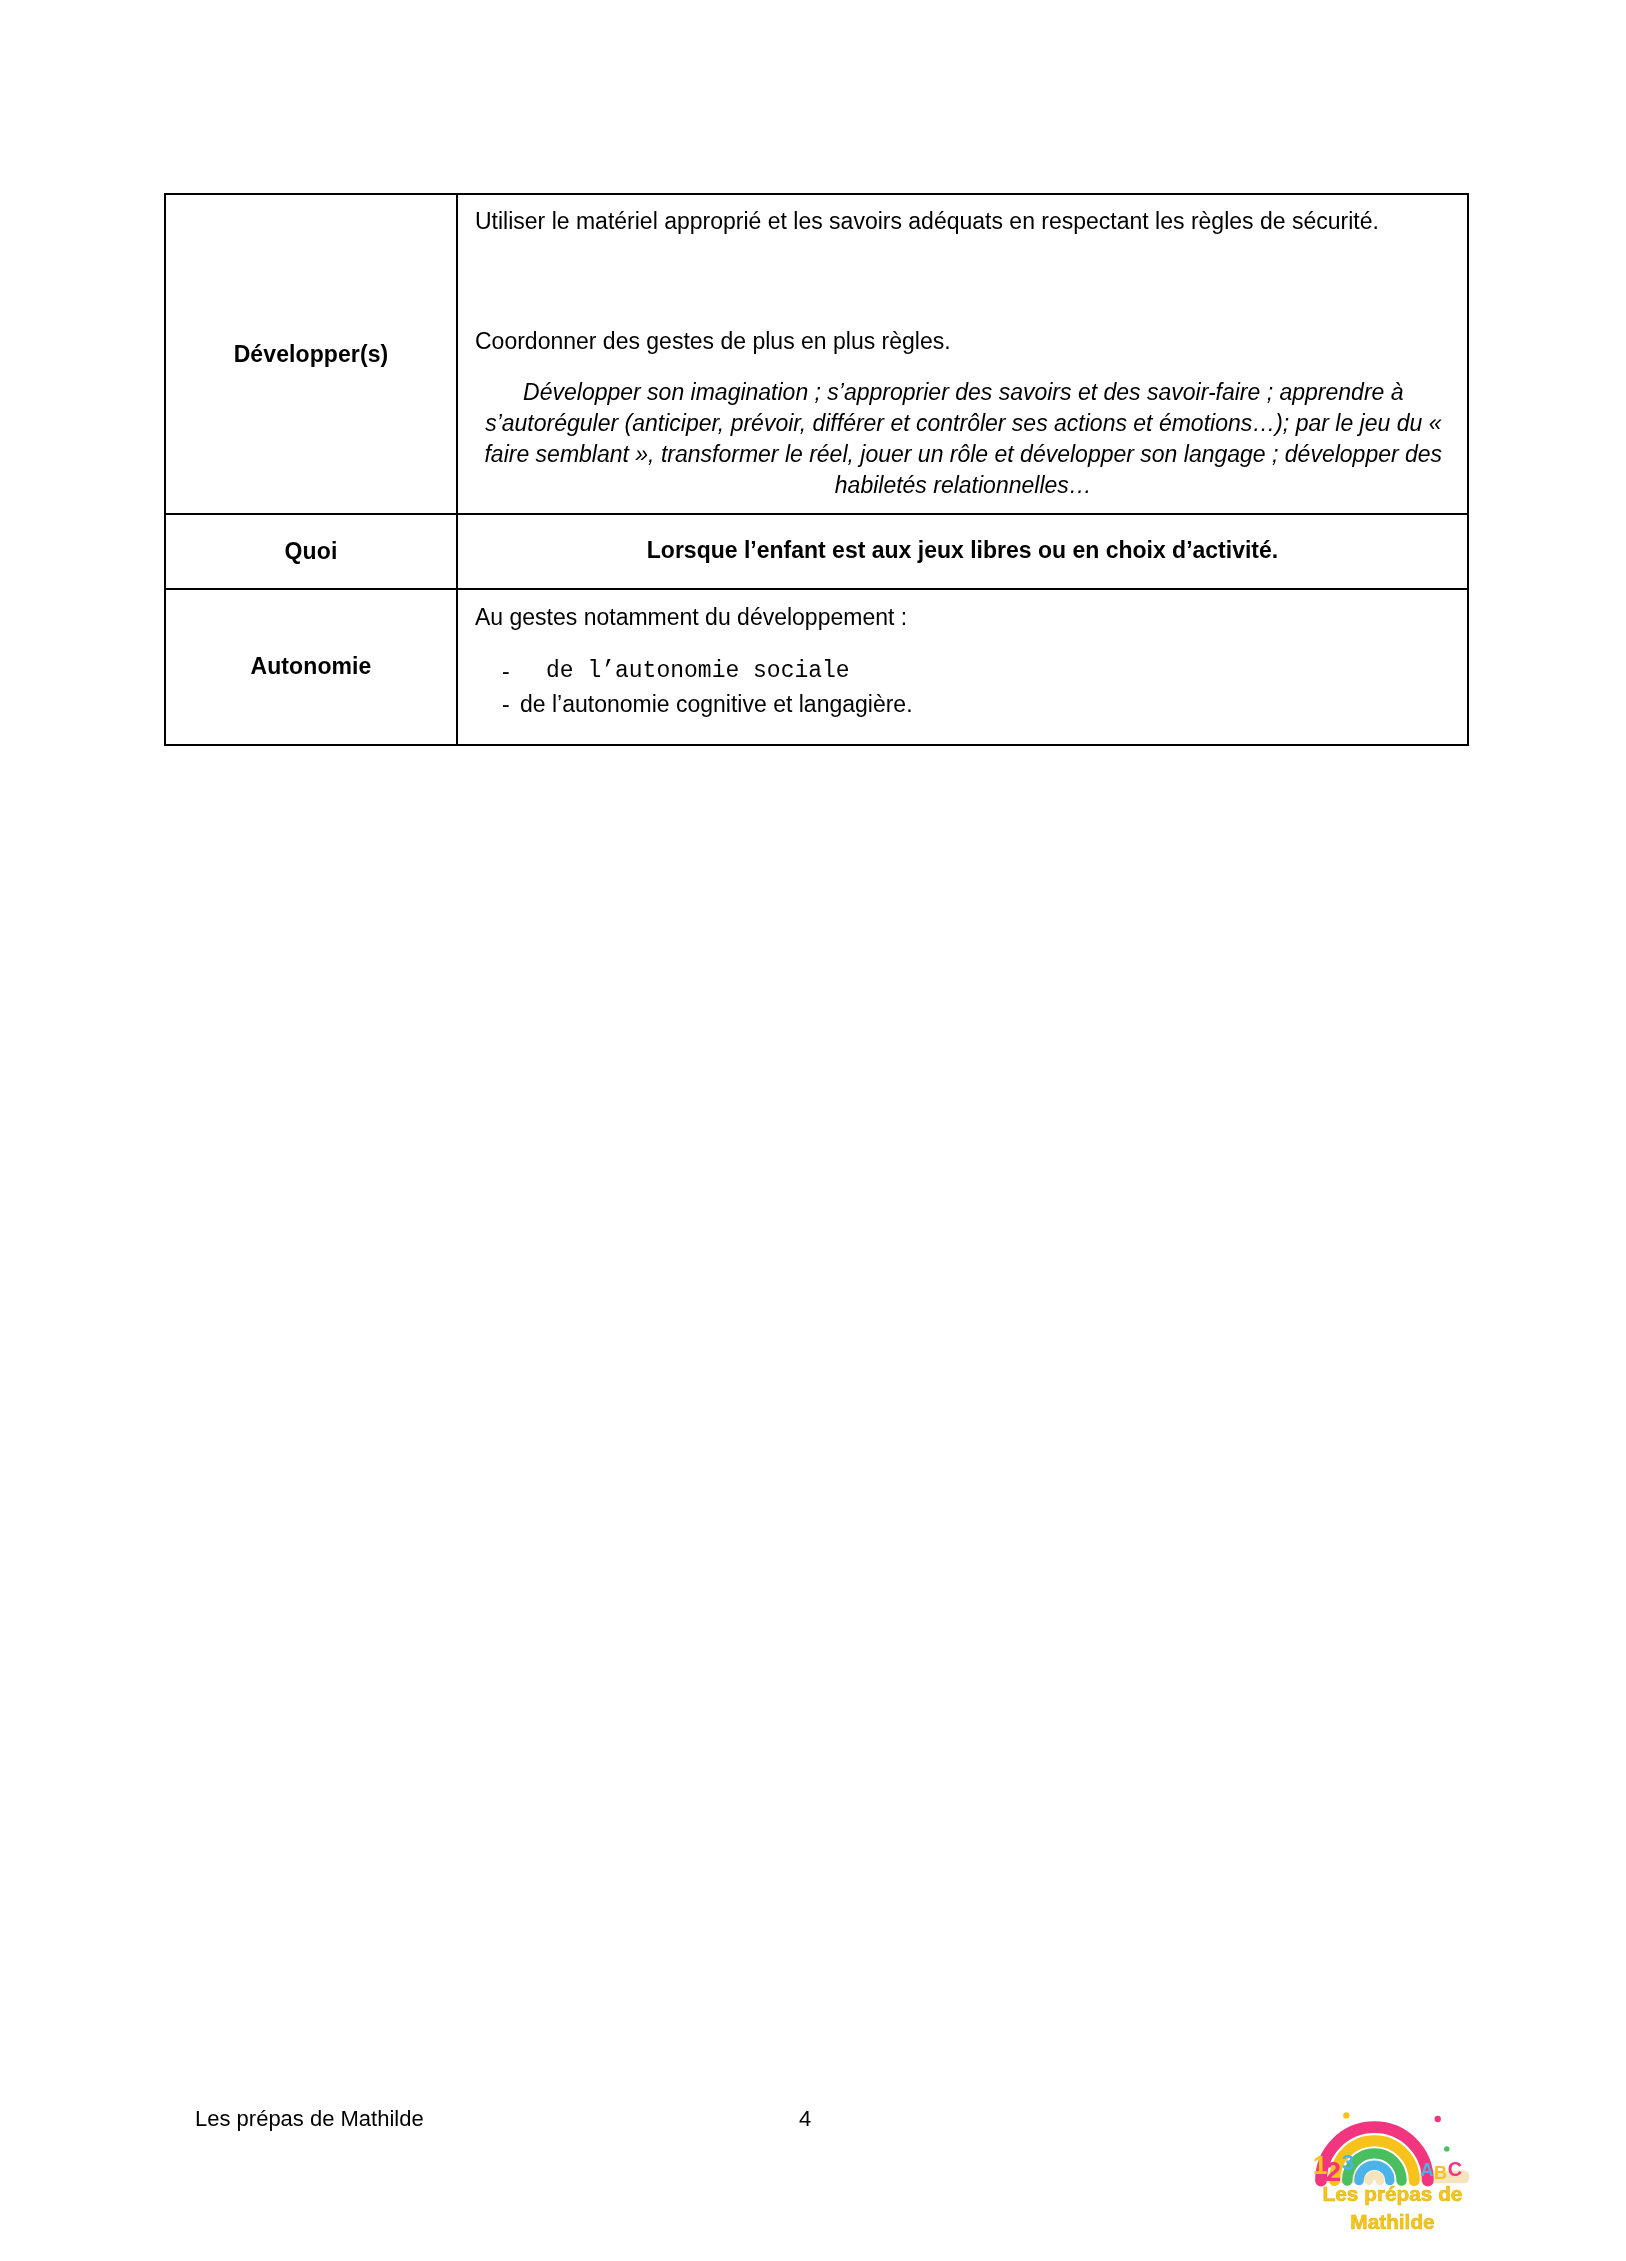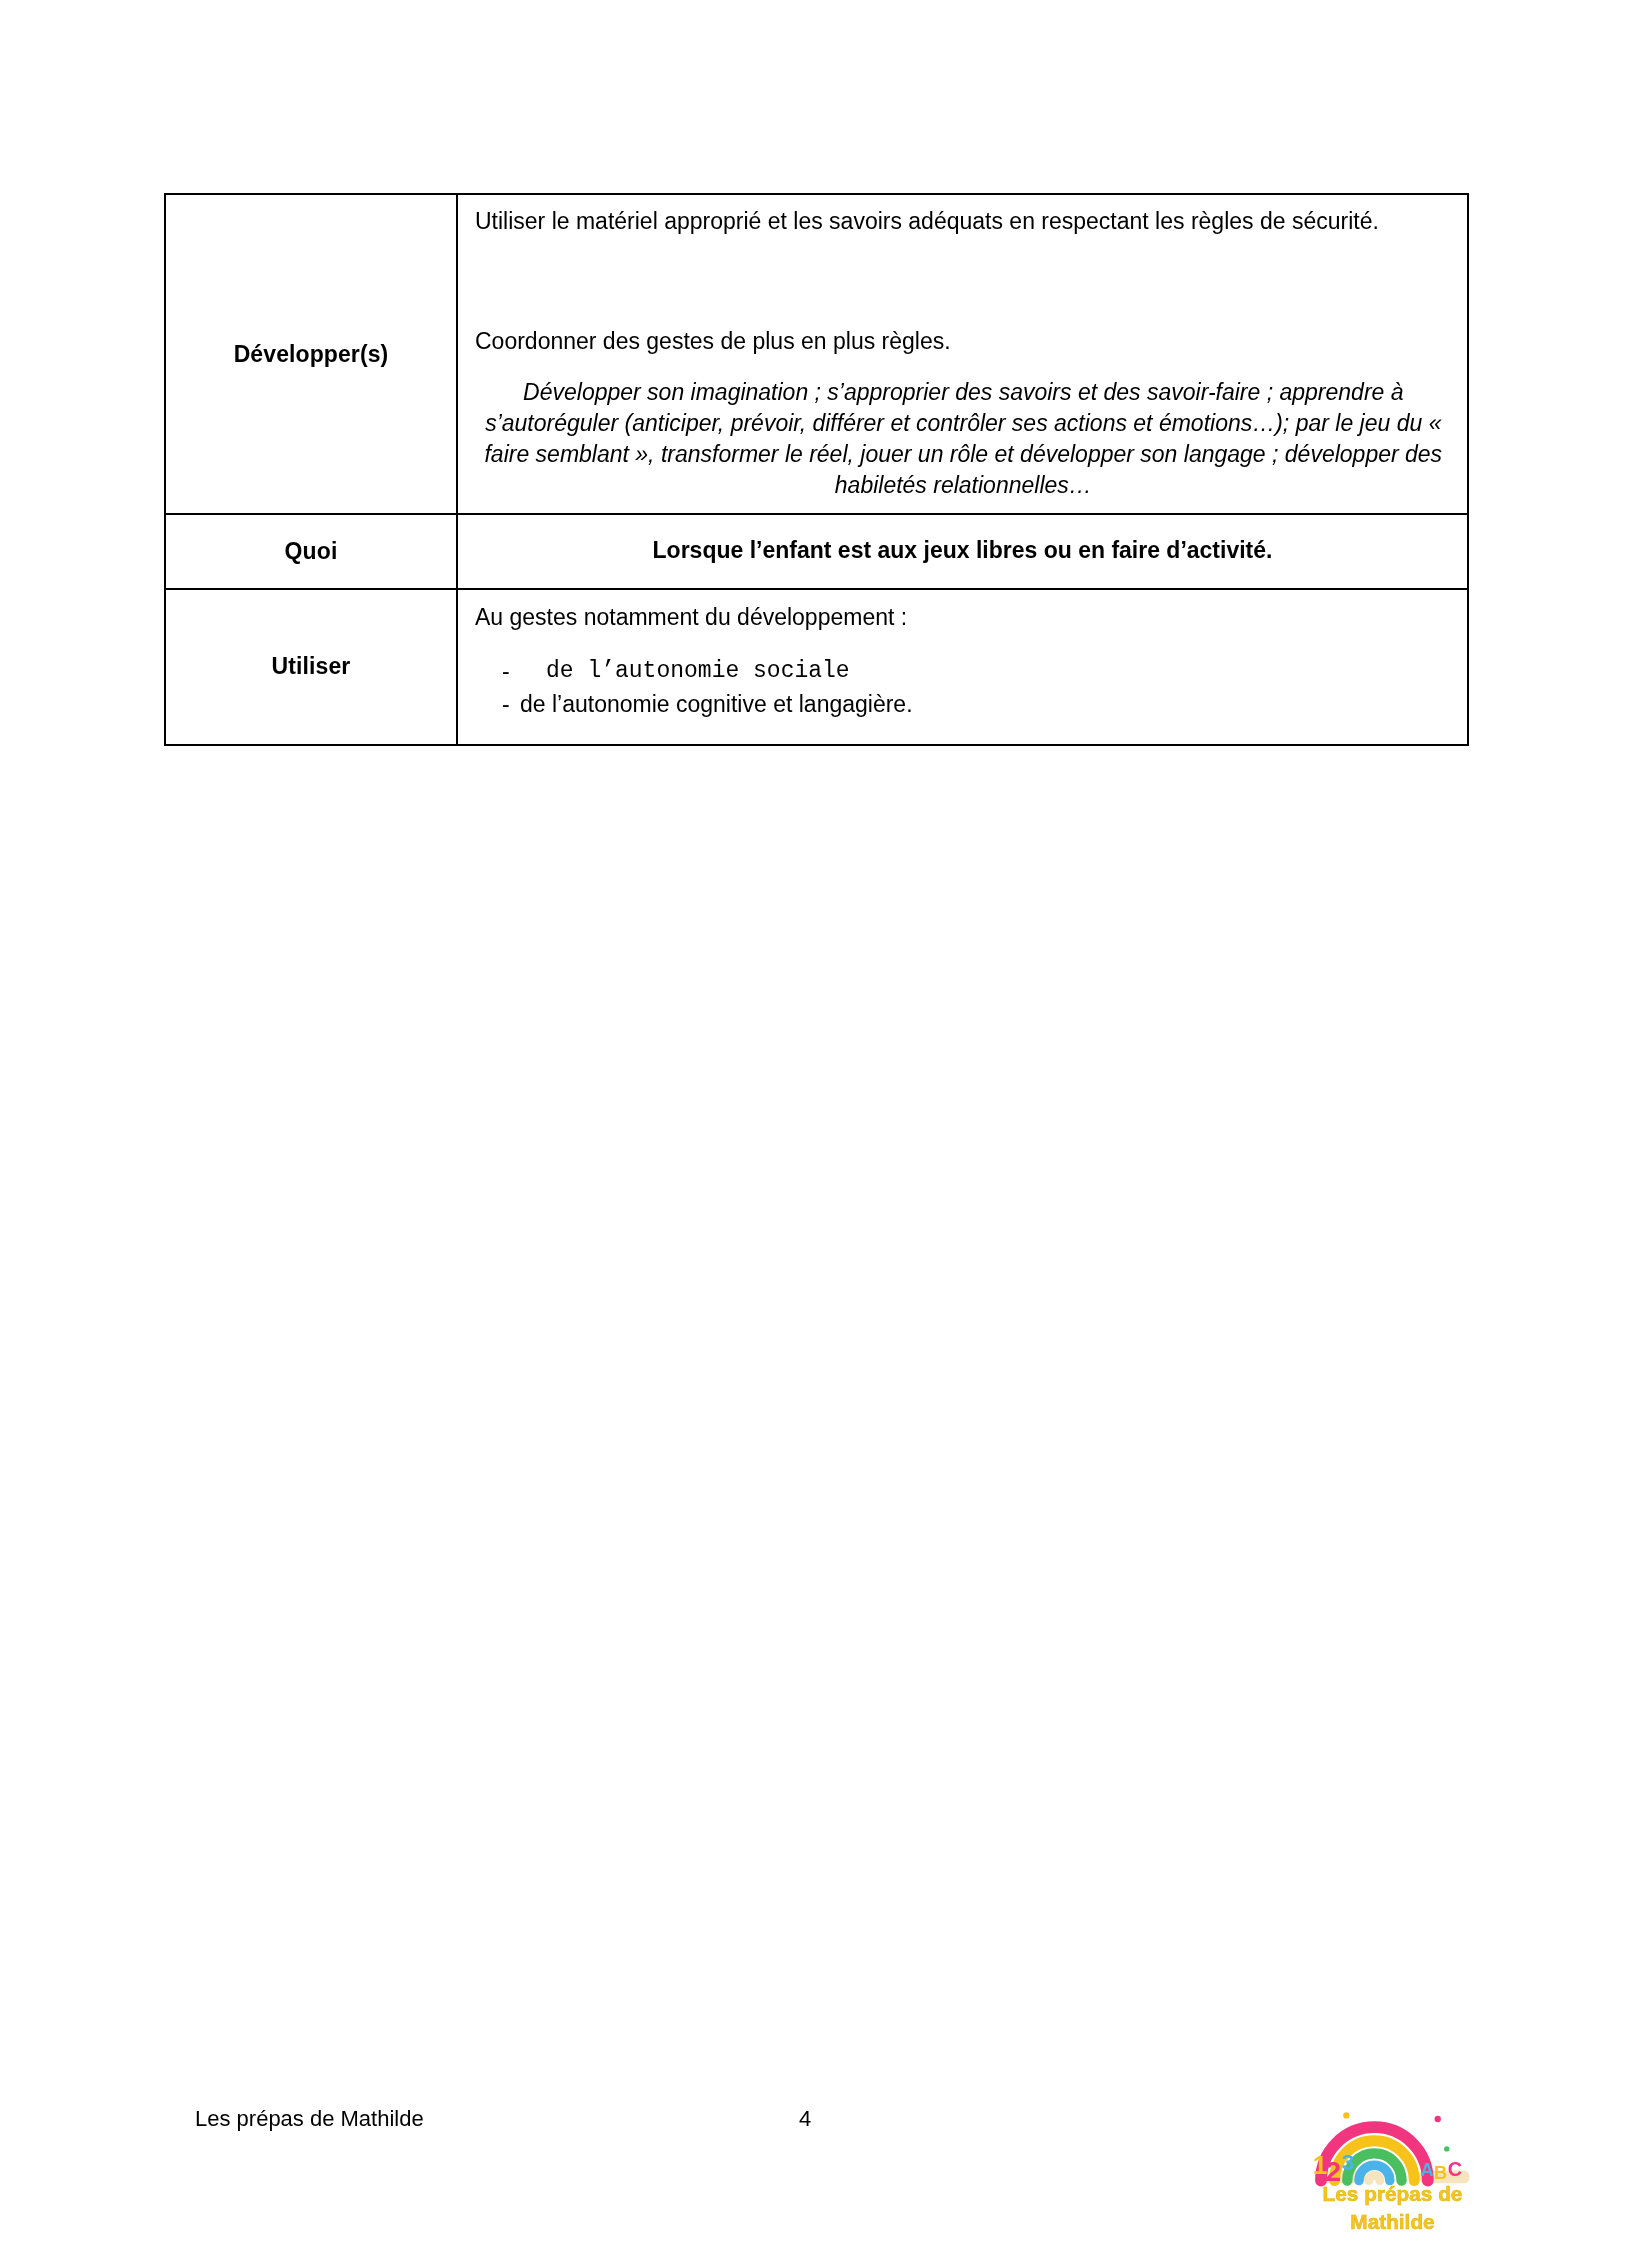--- a/index.html
+++ b/index.html
@@ -152,27 +152,27 @@
             <div class="gap-sm"></div>
             <p class="para-italic">Développer son imagination ; s’approprier des savoirs et des savoir-faire ; apprendre à s’autoréguler (anticiper, prévoir, différer et contrôler ses actions et émotions…); par le jeu du « faire semblant », transformer le réel, jouer un rôle et développer son langage ; développer des habiletés relationnelles…</p>
           </div>
         </td>
       </tr>
 
       <tr>
         <td class="col-label row-label">Quoi</td>
         <td class="col-content">
           <div class="quoi-cell">
-            <p class="quoi-text">Lorsque l’enfant est aux jeux libres ou en faire d’activité.</p>
+            <p class="quoi-text">Lorsque l’enfant est aux jeux libres ou en choix d’activité.</p>
           </div>
         </td>
       </tr>
 
       <tr>
-        <td class="col-label row-label">Utiliser</td>
+        <td class="col-label row-label">Autonomie</td>
         <td class="col-content">
           <div class="auto-cell">
             <p class="para">Au gestes notamment du développement :</p>
             <div class="bullet-list">
               <div class="bullet-row">
                 <span class="bullet-mark">-</span>
                 <span class="bullet-text-1">de l’autonomie sociale</span>
               </div>
               <div class="bullet-row">
                 <span class="bullet-mark">-</span>

